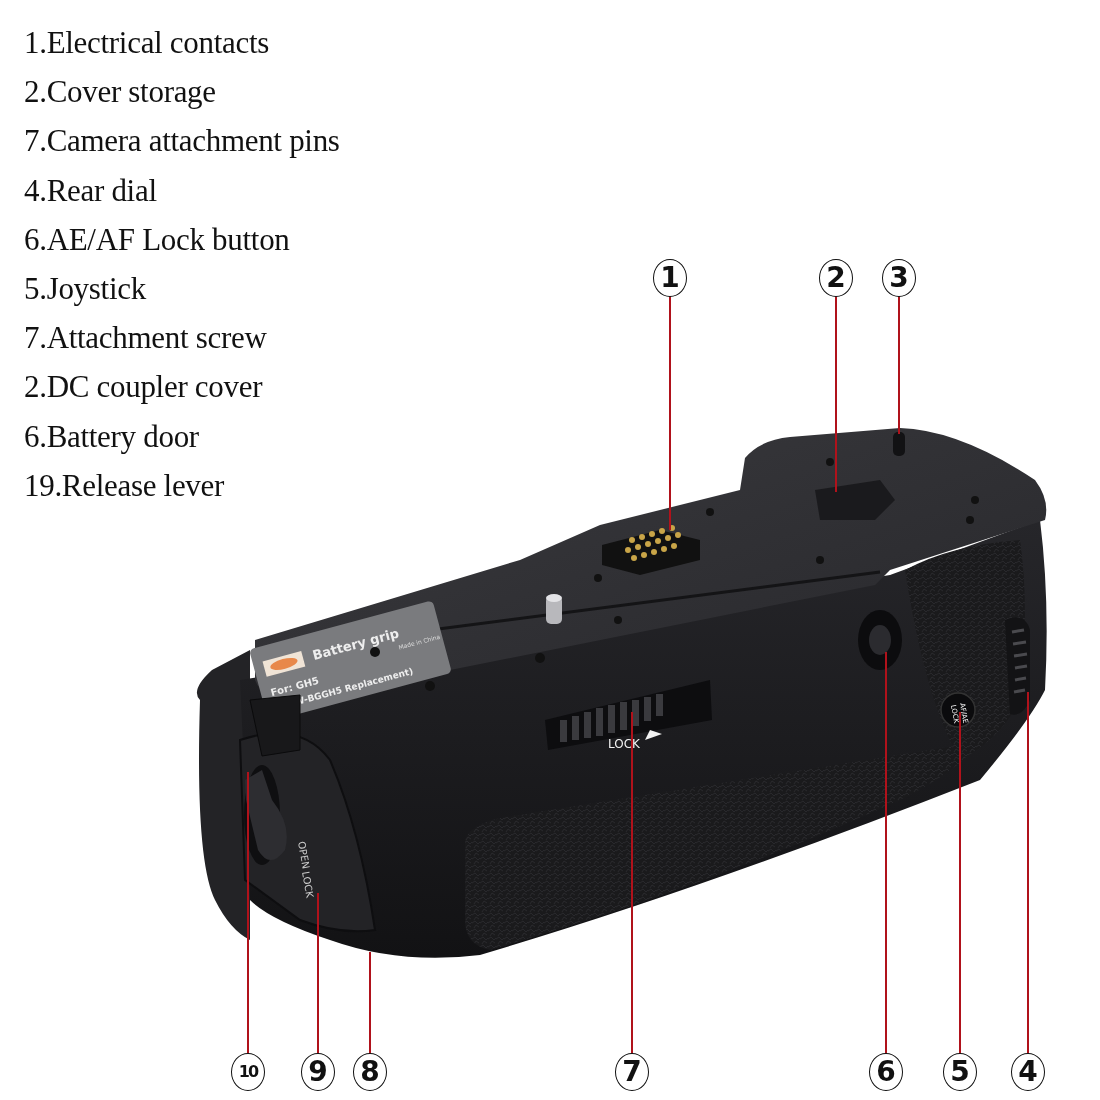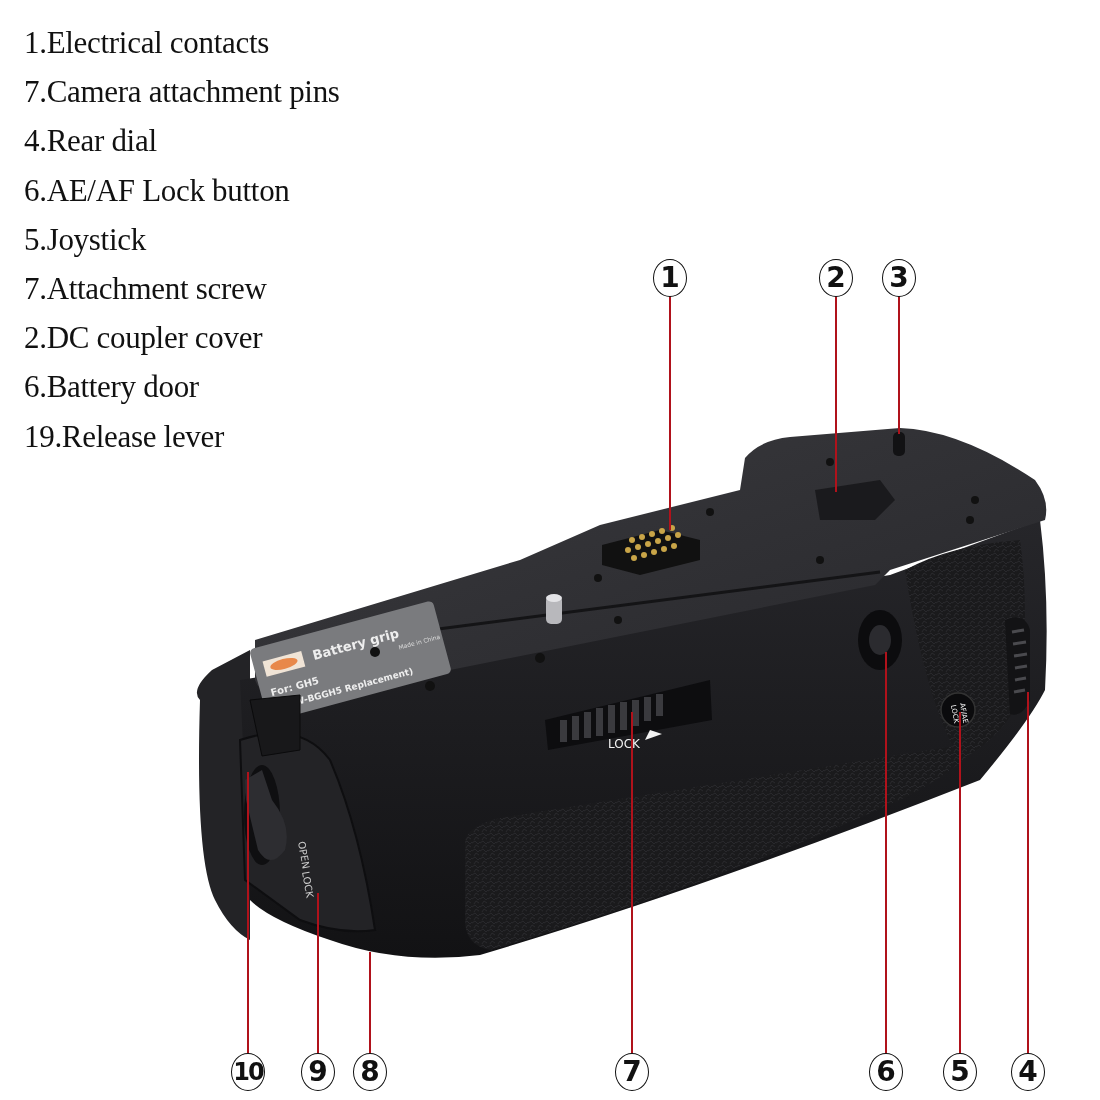--- a/index.html
+++ b/index.html
@@ -5,28 +5,29 @@
     html, body { margin: 0; padding: 0; background: #ffffff; }
     body { width: 1100px; height: 1100px; position: relative; overflow: hidden;
            font-family: "DejaVu Sans", "Liberation Sans", sans-serif; color: #111; }
     .legend { position: absolute; left: 12px; top: 6px; margin: 12px; padding: 0; list-style: none; font-family: Liberation Serif, serif; }
     .legend li { font-size: 31px; line-height: 49.2px; letter-spacing: -0.3px; white-space: nowrap; font-weight: 500; }
     .stage { position: absolute; left: 0; top: 0; width: 1100px; height: 1100px; }
     .callout { position: absolute; width: 34px; height: 38px; margin-left: -17px; margin-top: -19px;
                border: 1.6px solid #111; border-radius: 50%; box-sizing: border-box;
                display: flex; align-items: center; justify-content: center;
                font-size: 28px; font-weight: bold; line-height: 1; color: #111; background: #fff; }
-    .callout.two { font-size: 24px; letter-spacing: -2px; align-items: center; }
+    .callout.two { font-size: 16px; letter-spacing: -2px; align-items: center; }
     .lead { position: absolute; width: 2px; background: #b0121b; }
   </style>
 </head>
 <body>
 
 <ul class="legend">
   <li>1.Electrical contacts</li>
+  <li>2.Cover storage</li>
   <li>7.Camera attachment pins</li>
   <li>4.Rear dial</li>
   <li>6.AE/AF Lock button</li>
   <li>5.Joystick</li>
   <li>7.Attachment screw</li>
   <li>2.DC coupler cover</li>
   <li>6.Battery door</li>
   <li>19.Release lever</li>
 </ul>
 

